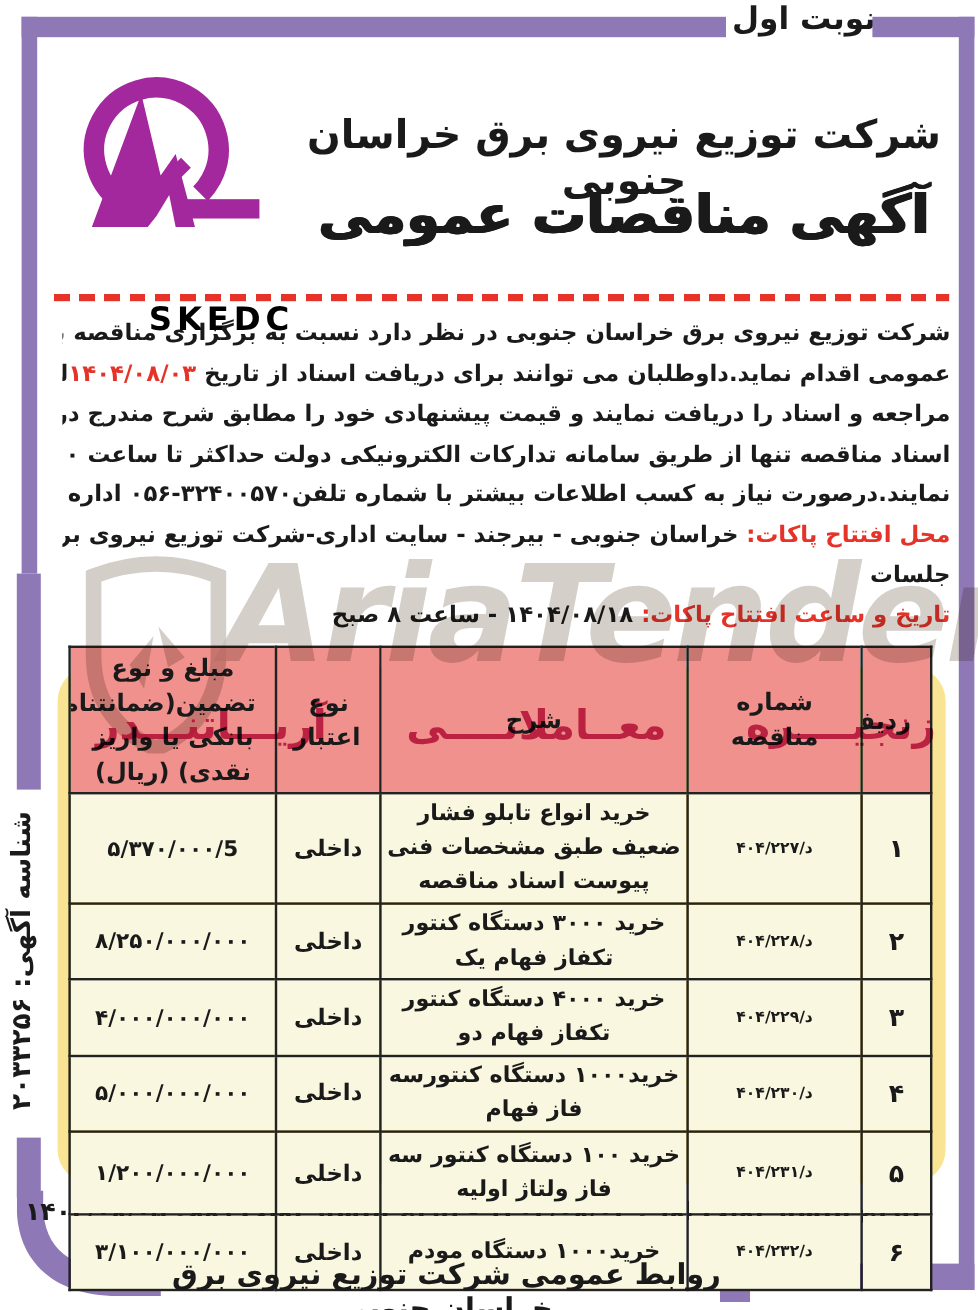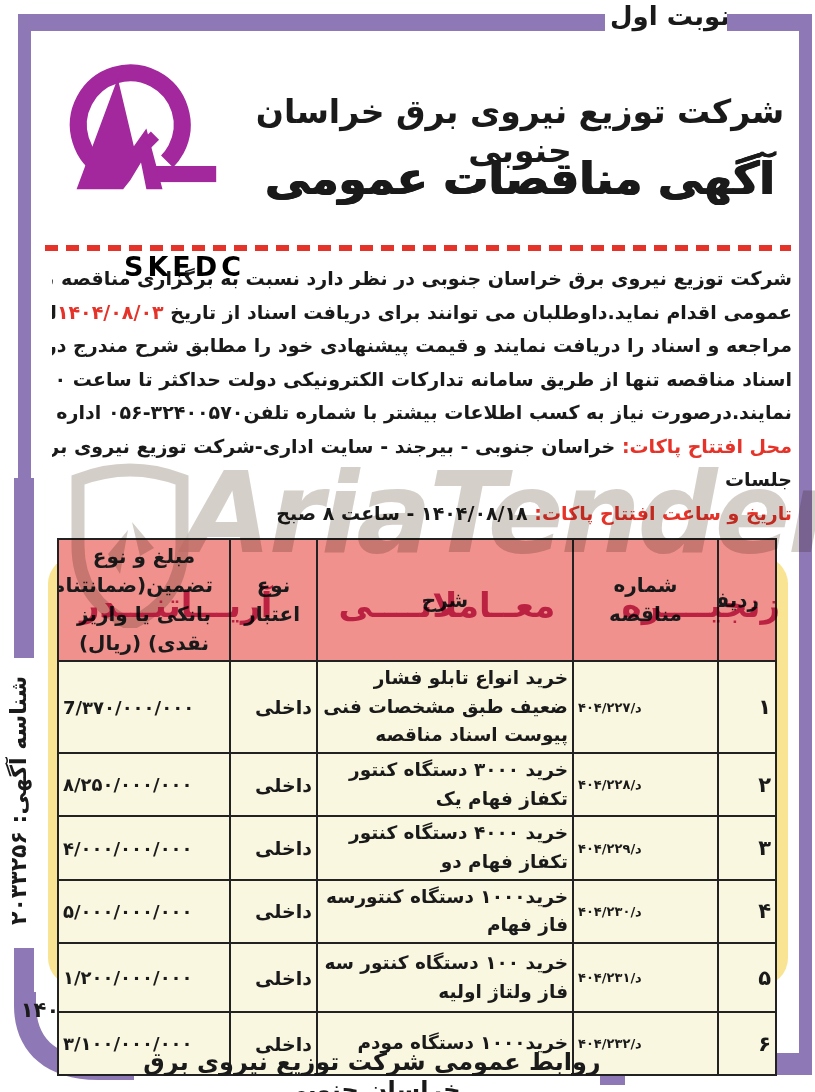--- a/index.html
+++ b/index.html
@@ -26,21 +26,21 @@
   .bline{height:33.5px;line-height:33.5px;font-size:19px;font-weight:bold;white-space:nowrap;
          text-align:right;}
   .seg-red{color:#e63329;}
   
   .yellow-panel{position:absolute;left:48px;top:556px;width:740px;height:430px;
                 background:#f9e494;border-radius:28px;}
   table.tenders{position:absolute;left:57px;top:538px;width:718px;border-collapse:collapse;
                 direction:rtl;table-layout:fixed;z-index:2;}
   table.tenders th,table.tenders td{border:2px solid #222;overflow:hidden;}
   table.tenders th{background:#f0918d;font-size:20px;font-weight:bold;line-height:1.45;padding:2px 16px;}
-  table.tenders td{background:#faf7e0;font-weight:bold;vertical-align:middle;
+  table.tenders td{background:#faf7e0;font-weight:bold;text-align:center;vertical-align:middle;
                    padding:2px 4px;}
   td.c-row{font-size:21px;}
   td.c-no{font-size:13px;margin-top:26px;}
   td.c-desc{font-size:18.5px;line-height:1.55;}
   td.c-cred{font-size:19px;}
   td.c-amt{font-size:18px;}
   
   .watermark{position:absolute;left:0;top:440px;width:815px;height:230px;pointer-events:none;
              z-index:5;mix-blend-mode:multiply;}
   .wm-latin{position:absolute;left:185px;top:8px;font-size:112px;font-weight:bold;font-style:italic;
@@ -131,21 +131,21 @@
           <th style="height: 97px;">نوع اعتبار</th>
           <th style="height: 97px;">مبلغ و نوع تضمین(ضمانتنامه بانکی یا واریز نقدی) (ریال)</th>
         </tr>
       </thead>
     <tbody>
         <tr style="height: 68px;">
           <td class="c-row" dir="rtl">۱</td>
           <td class="c-no" dir="ltr">۴۰۴/د/۲۲۷</td>
           <td class="c-desc" dir="rtl">خرید انواع تابلو فشار ضعیف طبق مشخصات فنی پیوست اسناد مناقصه</td>
           <td class="c-cred" dir="rtl">داخلی</td>
-          <td class="c-amt" dir="ltr">7/۳۷۰/۰۰۰/۰۰۰</td>
+          <td class="c-amt" dir="ltr">۵/۳۷۰/۰۰۰/5</td>
         </tr>
         <tr style="height: 43px;">
           <td class="c-row" dir="rtl">۲</td>
           <td class="c-no" dir="ltr">۴۰۴/د/۲۲۸</td>
           <td class="c-desc" dir="rtl">خرید ۳۰۰۰ دستگاه کنتور تکفاز فهام یک</td>
           <td class="c-cred" dir="rtl">داخلی</td>
           <td class="c-amt" dir="ltr">۸/۲۵۰/۰۰۰/۰۰۰</td>
         </tr>
         <tr style="height: 44px;">
           <td class="c-row" dir="rtl">۳</td>

